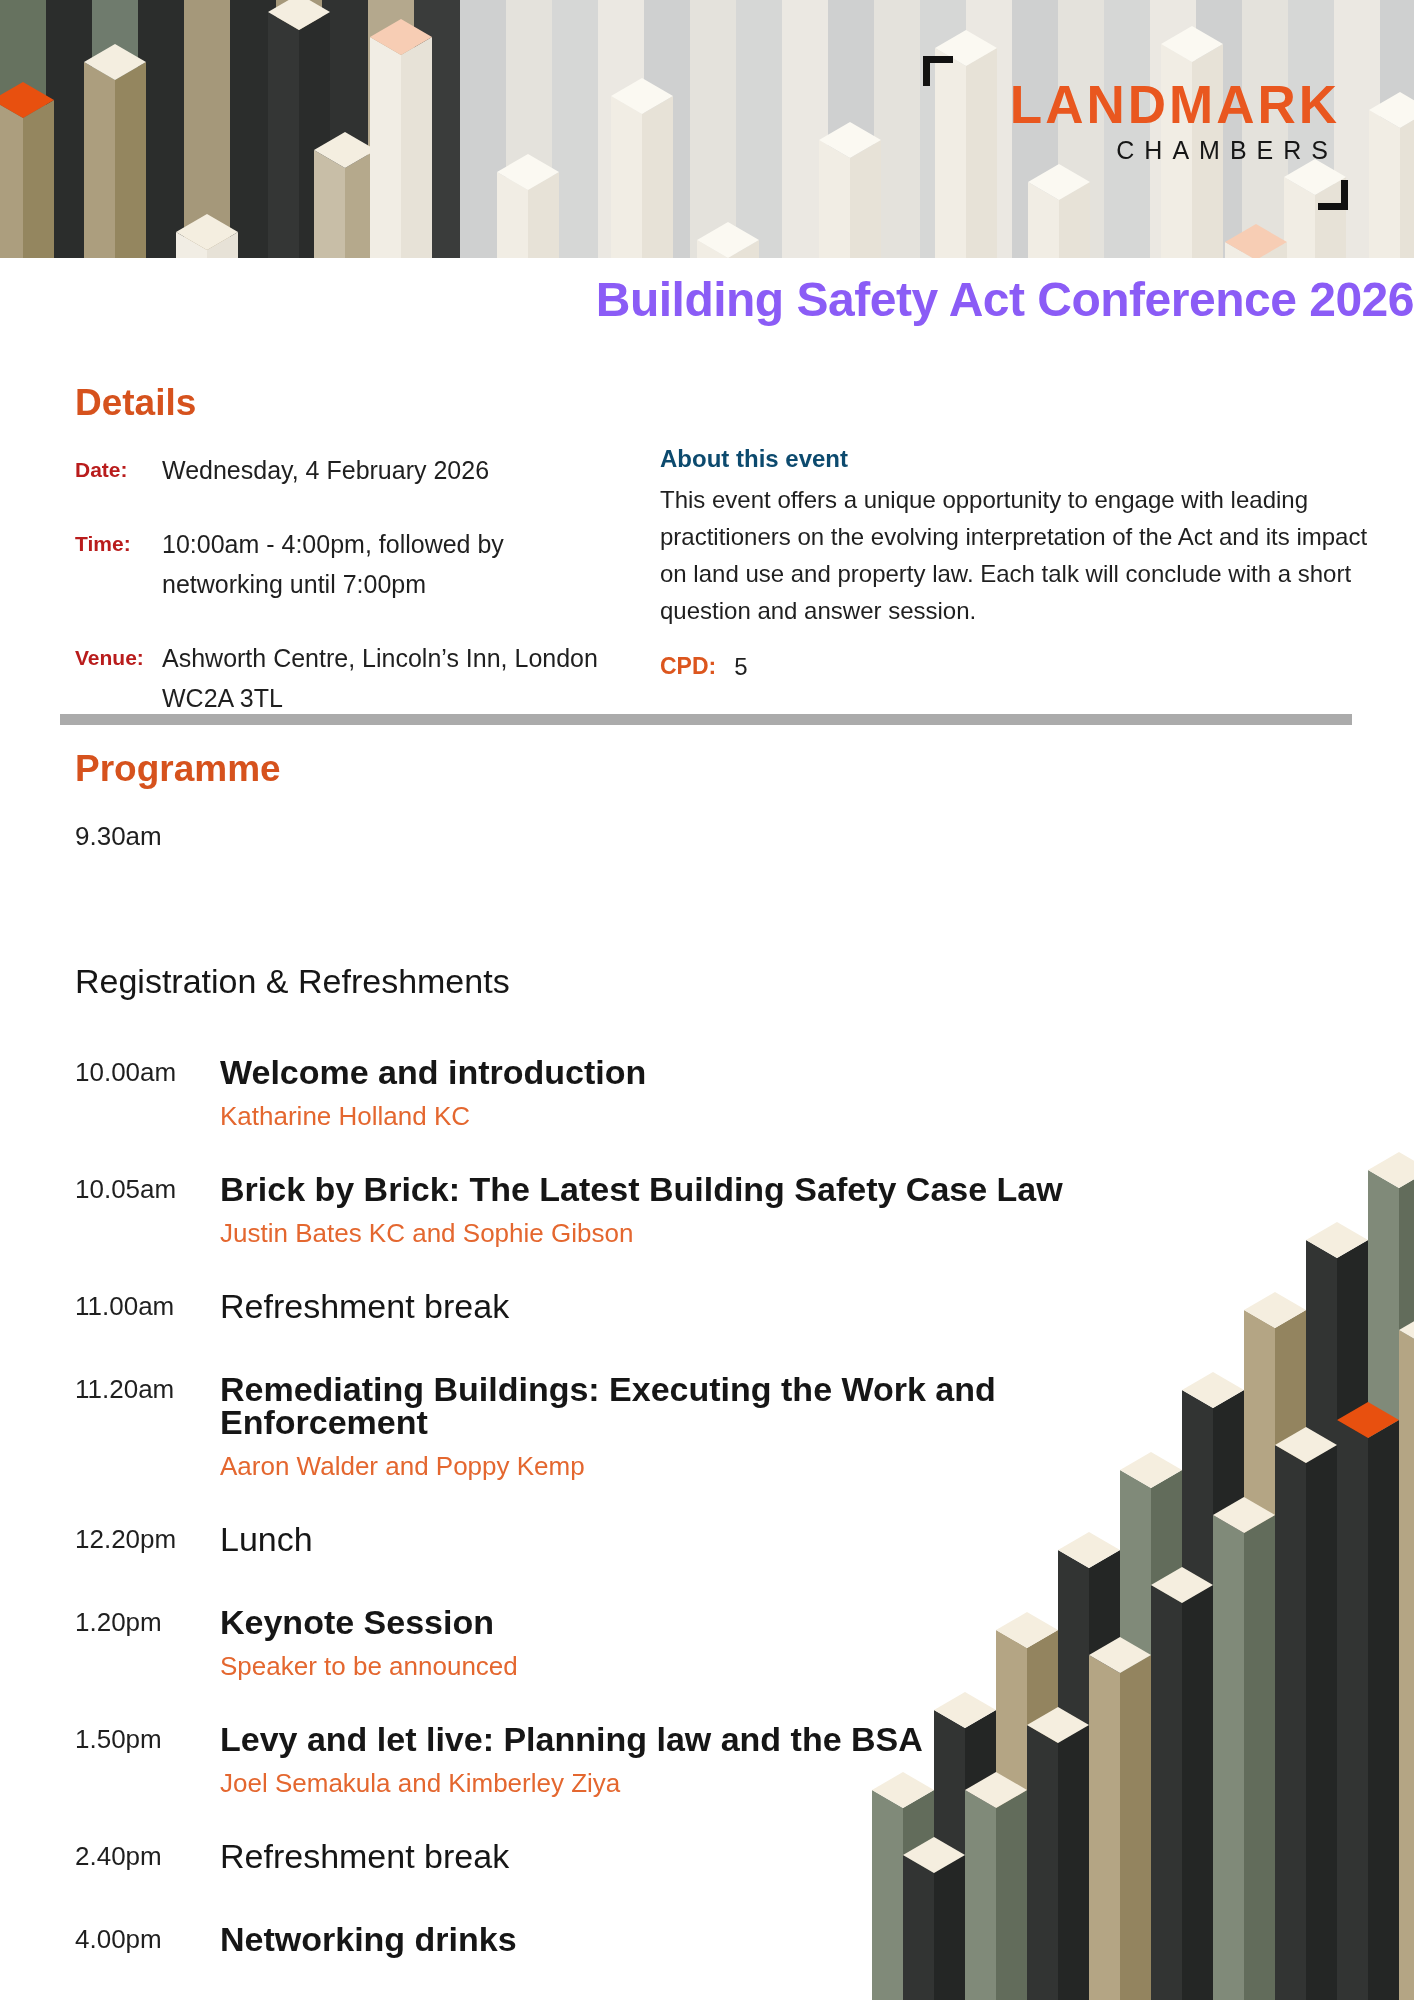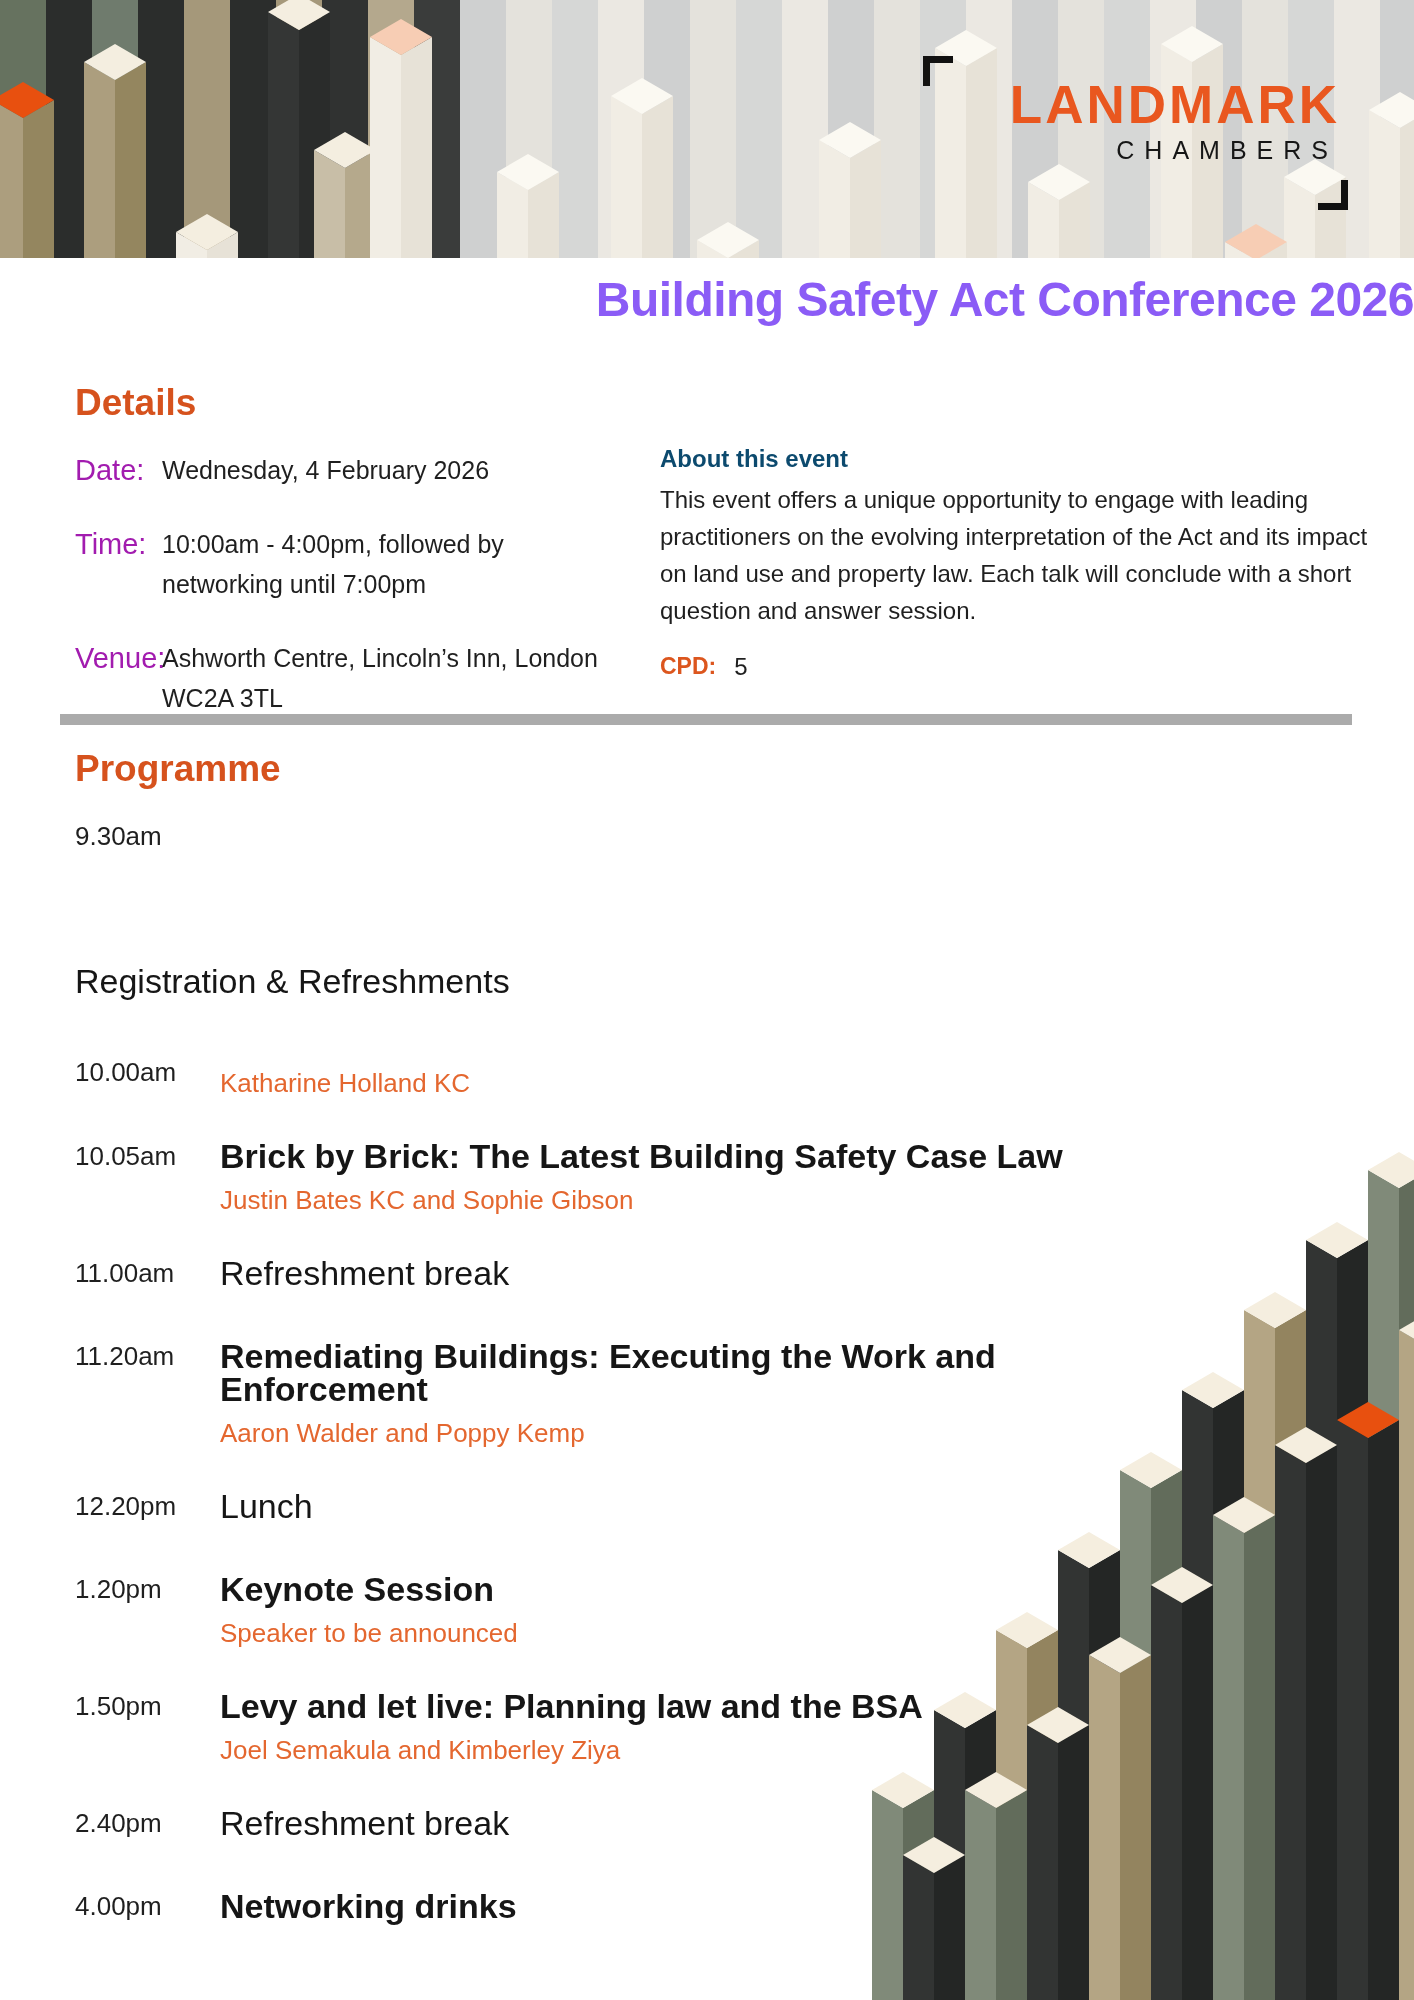--- a/index.html
+++ b/index.html
@@ -40,21 +40,21 @@
   .section-heading {
     position:absolute; font-size:37px; font-weight:bold; color:#D6521D;
   }
   #details-heading  { left:75px; top:382px; }
   #programme-heading{ left:75px; top:748px; }
 
   
   .details-left { position:absolute; left:75px; top:450px; width:540px; }
   .detail-row { display:flex; margin-bottom:34px; }
   .detail-label {
-    font-size:29px; font-weight:normal; color:#a21caf;
+    font-size:21px; font-weight:bold; color:#b91c1c;
     min-width:73px; margin-right:14px; line-height:40px; white-space:nowrap;
   }
   .detail-value { font-size:25px; line-height:40px; color:#1f1f1f; }
   .detail-row:nth-child(2) .detail-value { max-width:390px; }
   .detail-row:nth-child(3) .detail-value { max-width:475px; }
 
   
   .details-right { position:absolute; left:660px; top:445px; width:725px; }
   .about-heading { font-size:24px; font-weight:bold; color:#0c4a6e; margin-bottom:8px; }
   .about-text { font-size:24px; line-height:37px; color:#1f1f1f; max-width:720px; }
@@ -211,20 +211,21 @@
   <div class="prog-item first">
     <div class="prog-time">9.30am</div>
     <div class="prog-body">
         <div class="prog-title">Registration &amp; Refreshments</div>
       </div>
   </div>
 
   <div class="prog-item has-speaker">
     <div class="prog-time">10.00am</div>
     <div class="prog-body">
+      <div class="prog-title bold">Welcome and introduction</div>
       <div class="prog-speakers">Katharine Holland KC</div>
     </div>
   </div>
 
   <div class="prog-item has-speaker">
     <div class="prog-time">10.05am</div>
     <div class="prog-body">
       <div class="prog-title bold">Brick by Brick: The Latest Building Safety Case Law</div>
       <div class="prog-speakers">Justin Bates KC and Sophie Gibson</div>
     </div>

